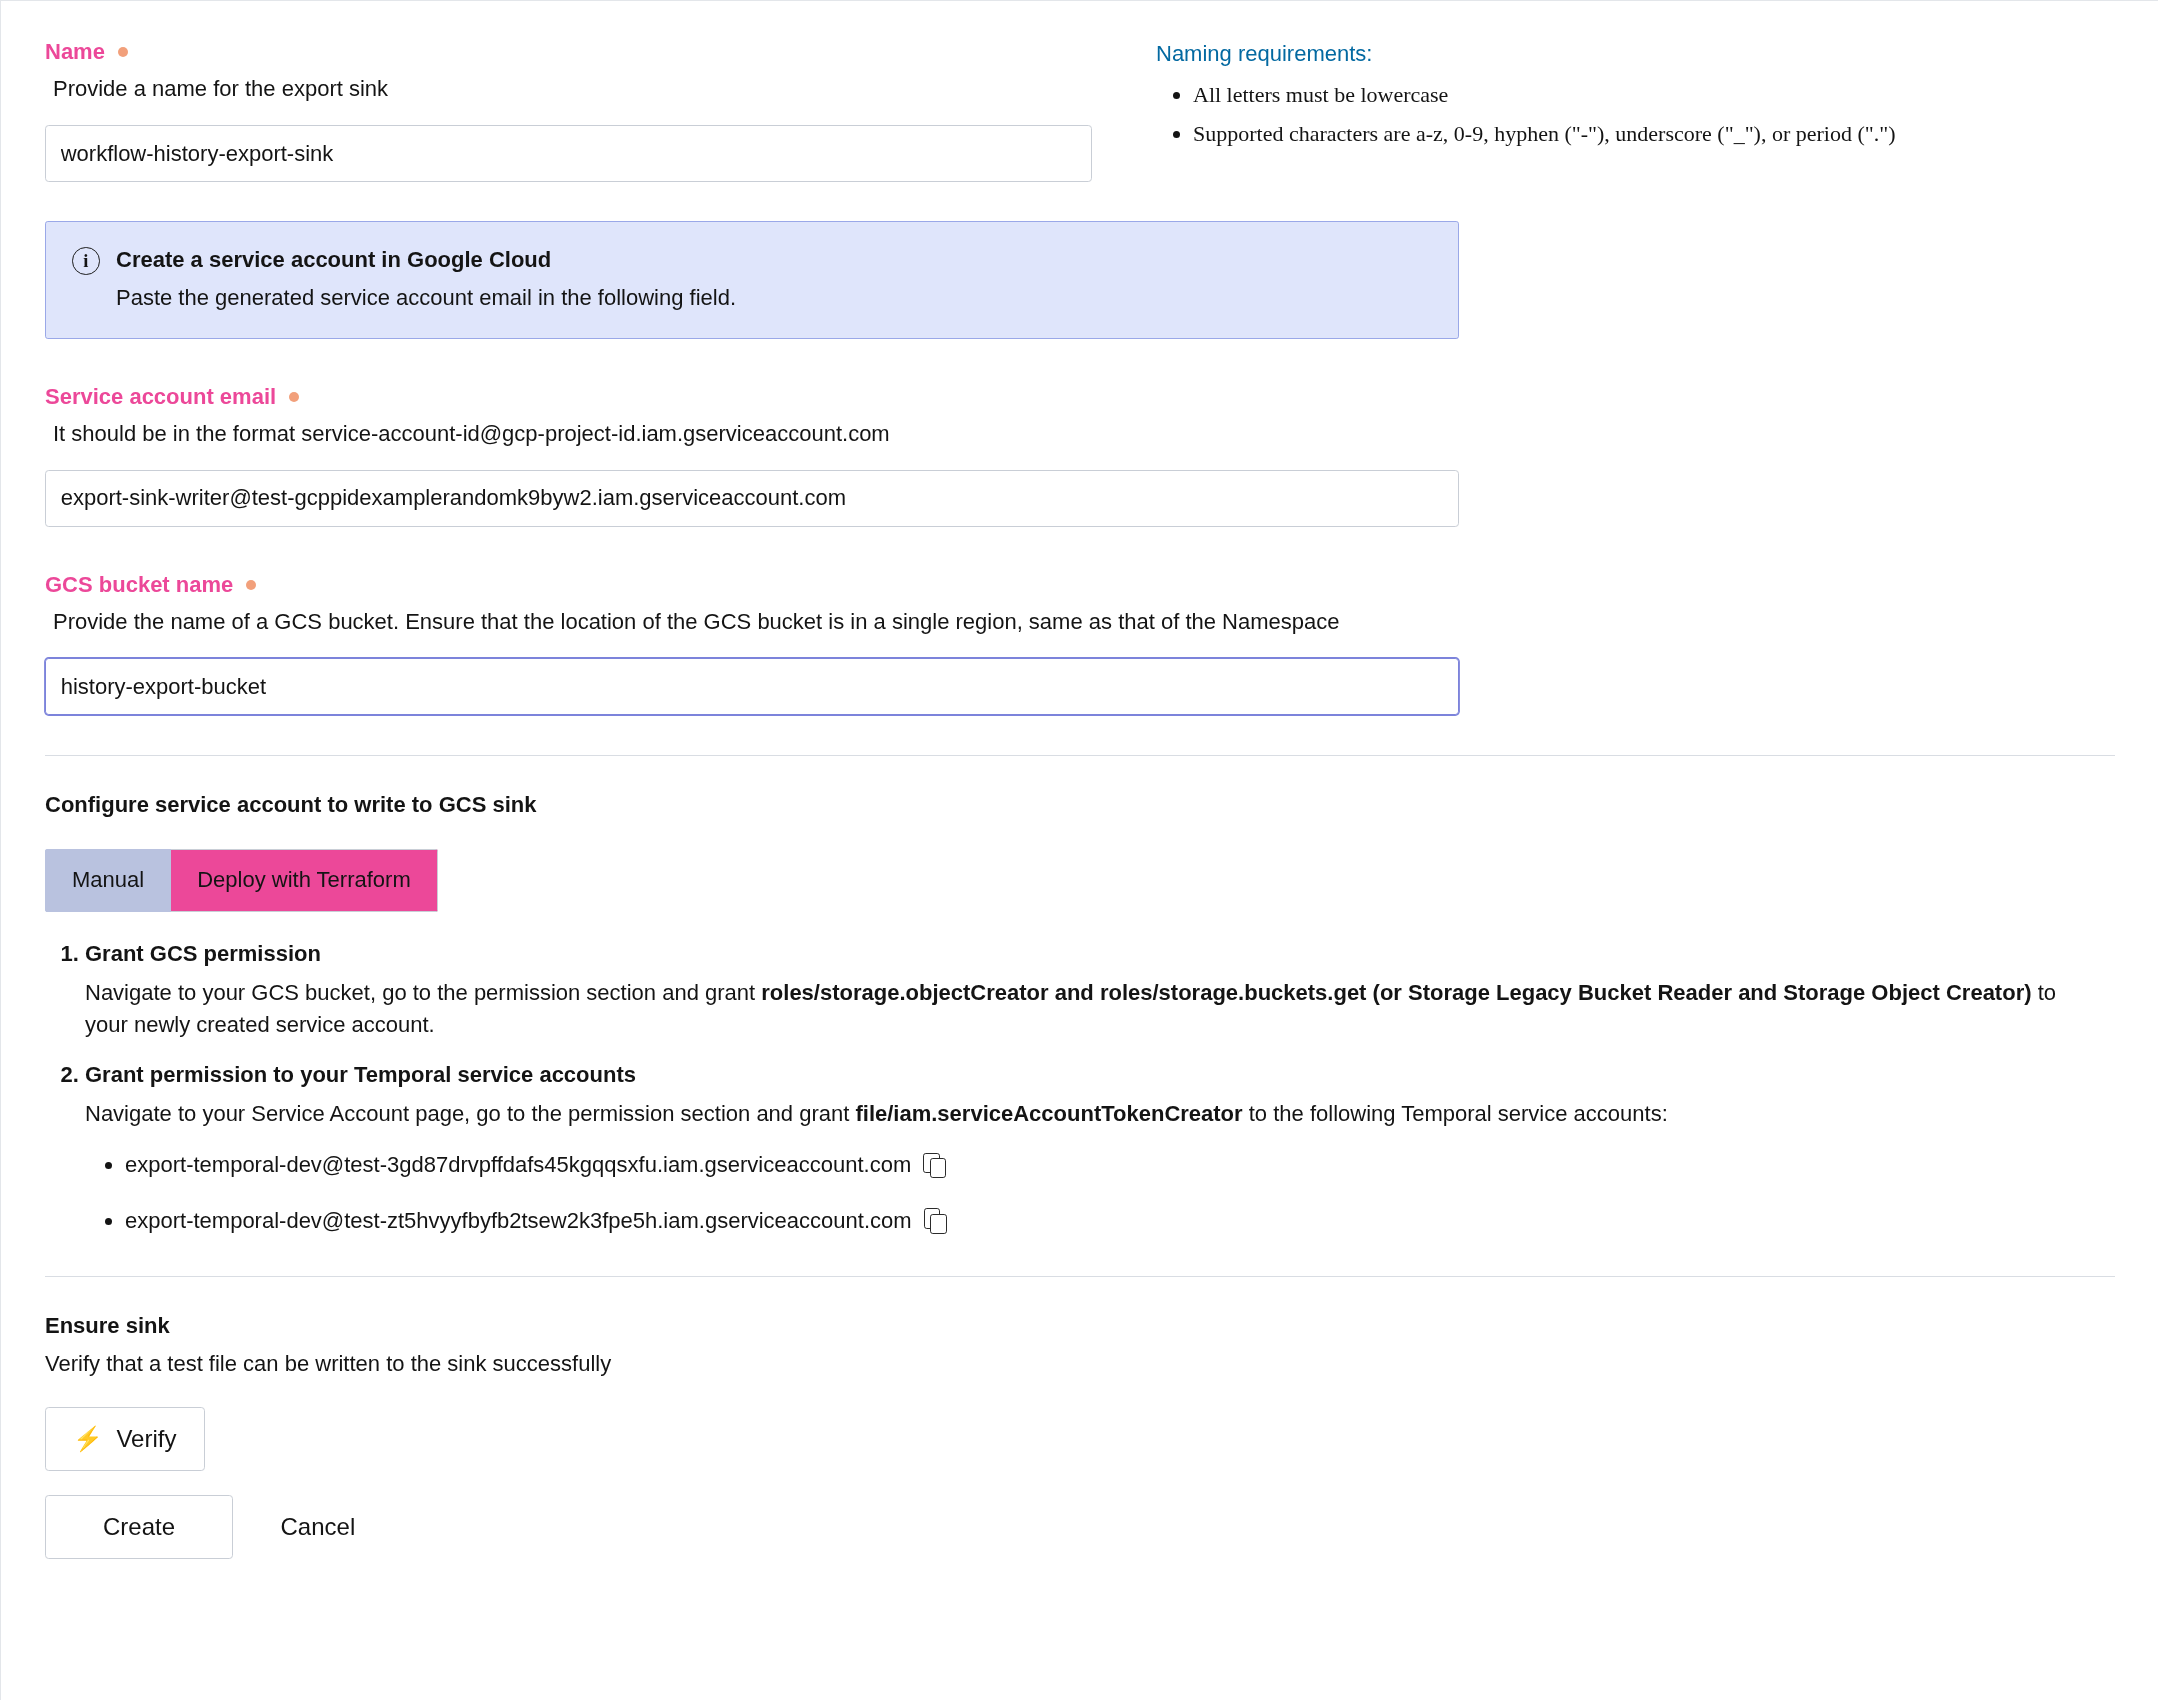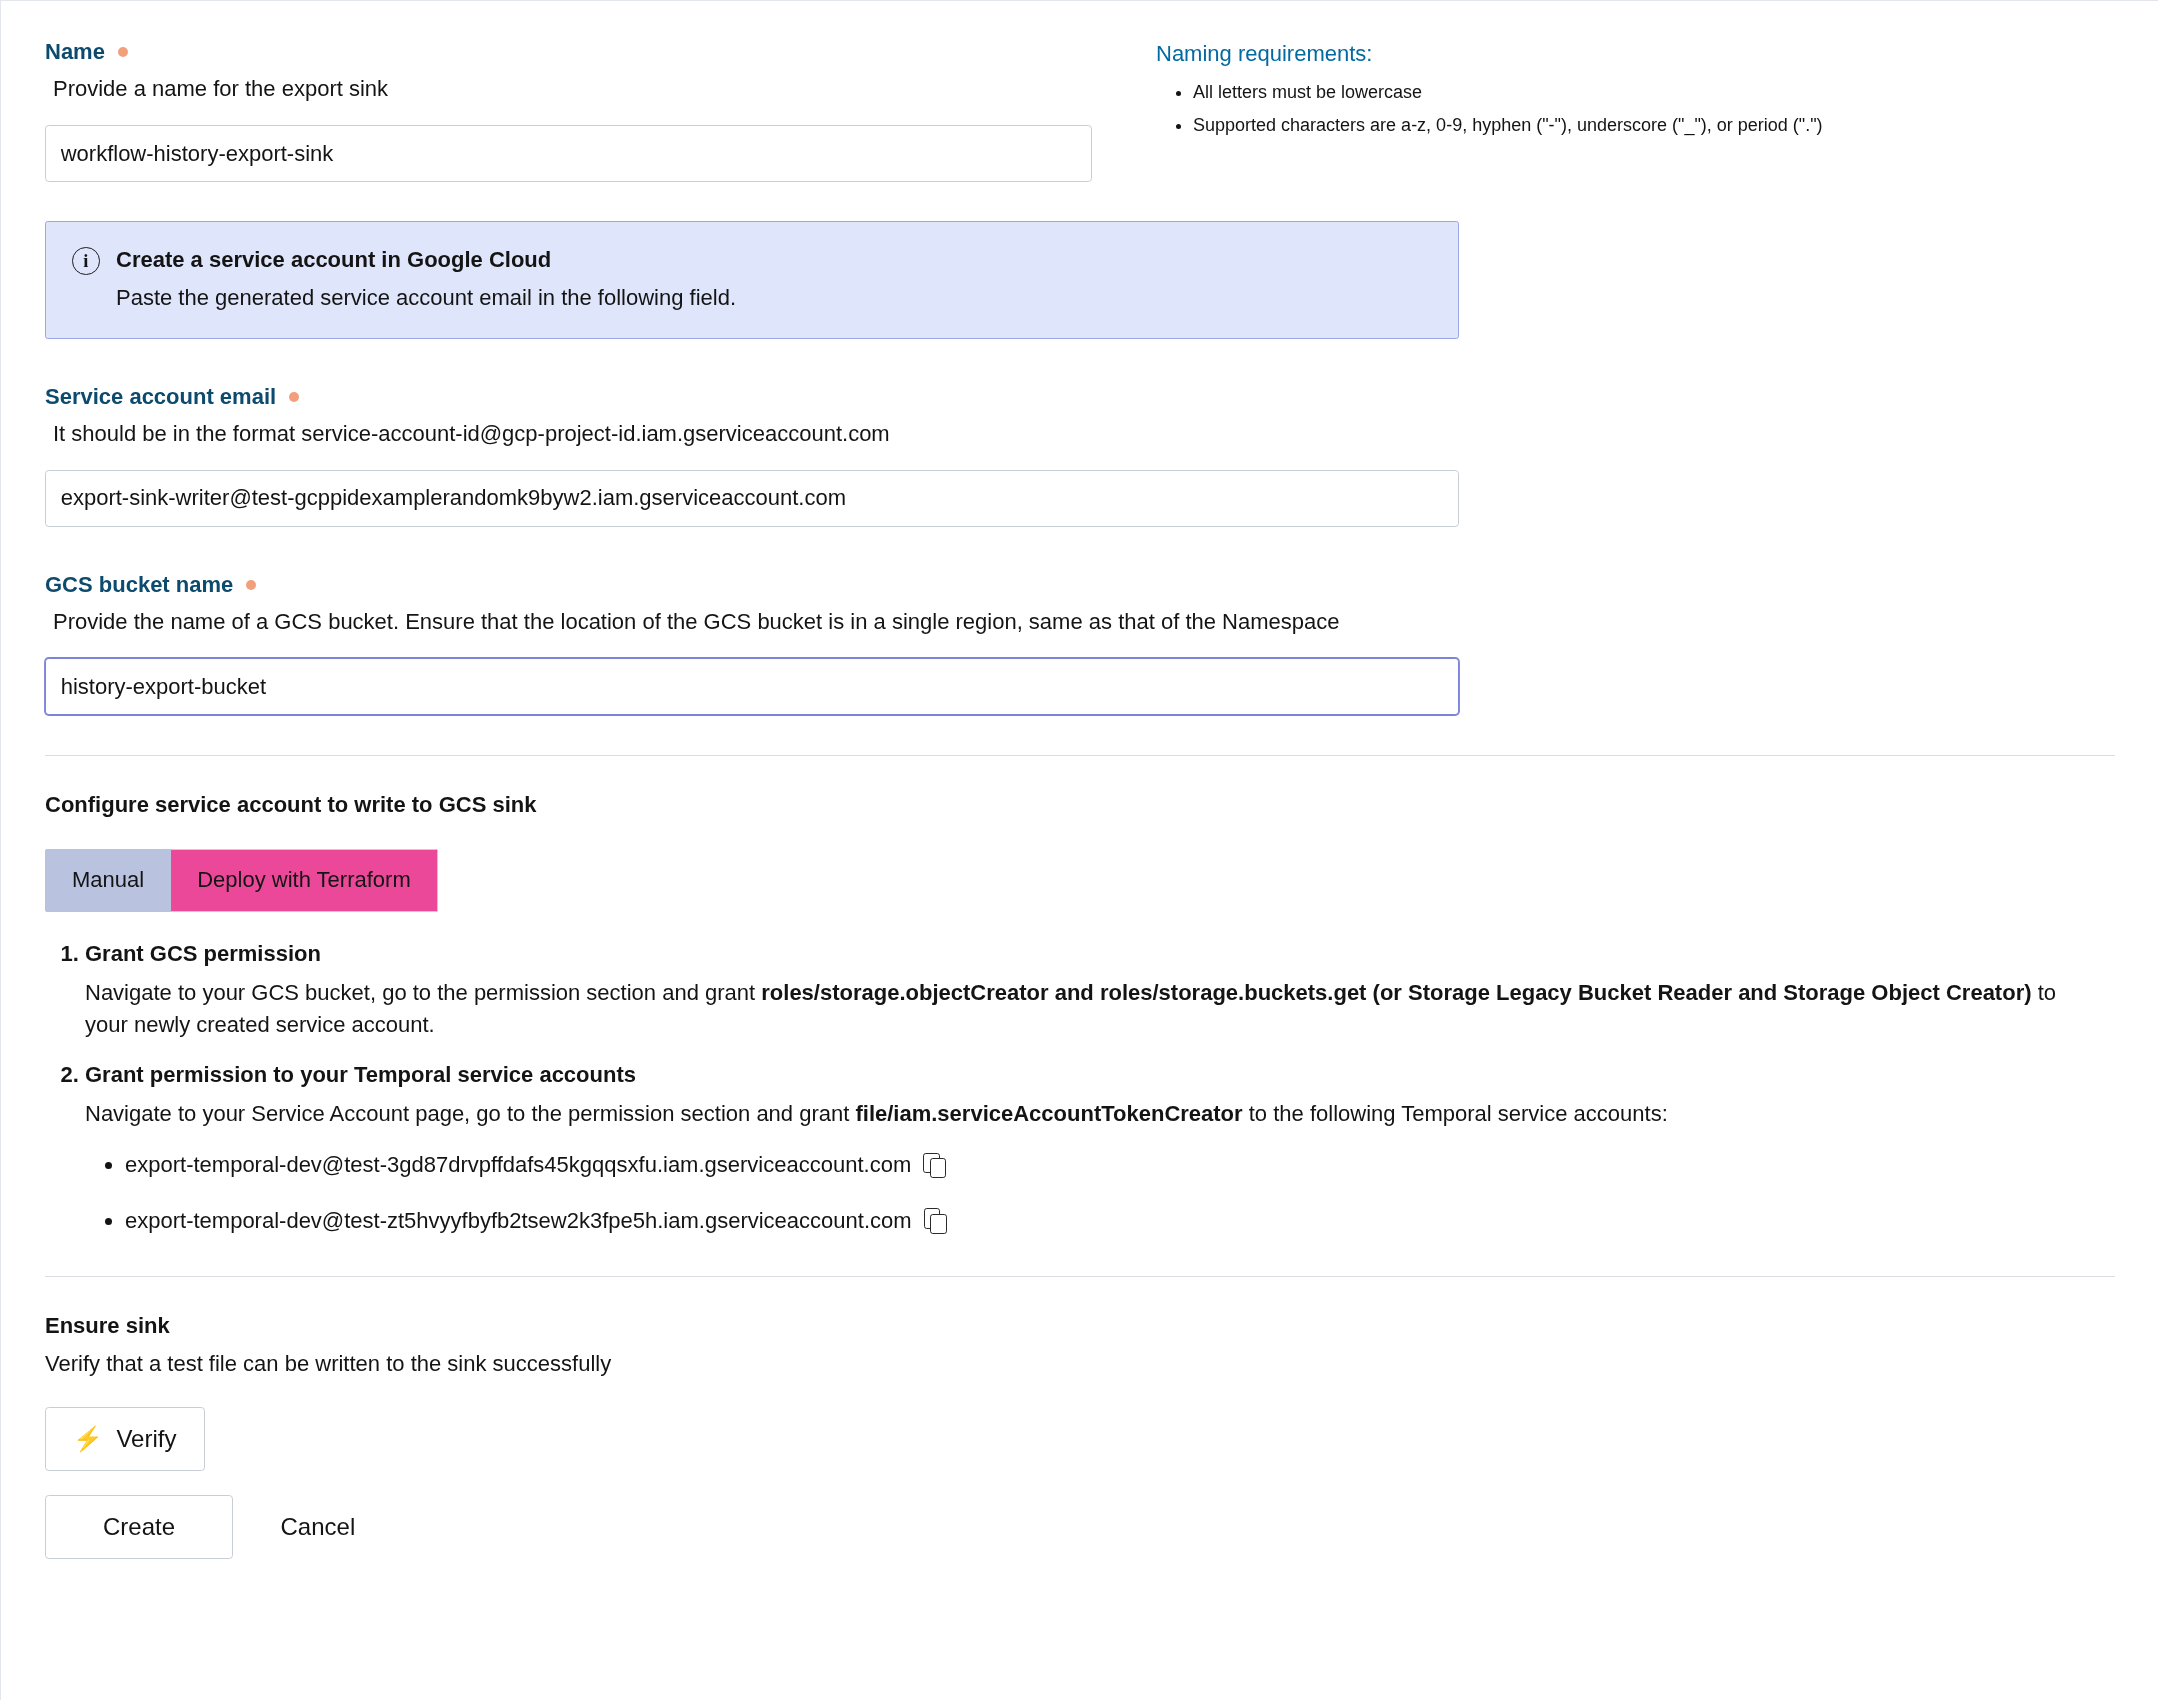--- a/index.html
+++ b/index.html
@@ -26,21 +26,21 @@
   .row-top {
     display: flex;
     align-items: flex-start;
   }
   .col-left { width: 1047px; flex: 0 0 1047px; }
   .col-right { flex: 1 1 auto; padding-left: 64px; padding-top: 1.8px;}
 
   .field-label {
     font-weight: bold;
     font-size: 22px;
-    color: #0c4a6e;
+    color: #ec4899;
     display: flex;
     align-items: center;
     gap: 13px;
   }
   .req-dot {
     width: 10px; height: 10px;
     border-radius: 50%;
     background: #f2a07b;
     display: inline-block;
   }
@@ -71,22 +71,23 @@
   input.w-narrow { width: 1414px; }
   .req-title {
     font-size: 22px;
     color: #0369a1;
   }
   ul.req-list {
     margin: 9.2px 0 0 0;
     padding-left: 37px;
   }
   ul.req-list li {
-    font-size: 18px;
+    font-size: 22px;
     margin-bottom: 7.3px;
+    font-family: Liberation Serif, serif;
   }
   .info-box {
     margin-top: 39px;
     width: 1414px;
     background: #dfe5fb;
     border: 0.9px solid #9aa8e8;
     border-radius: 2.8px;
     padding: 22px 26px 24px 26px;
     display: flex;
     gap: 16.5px;

